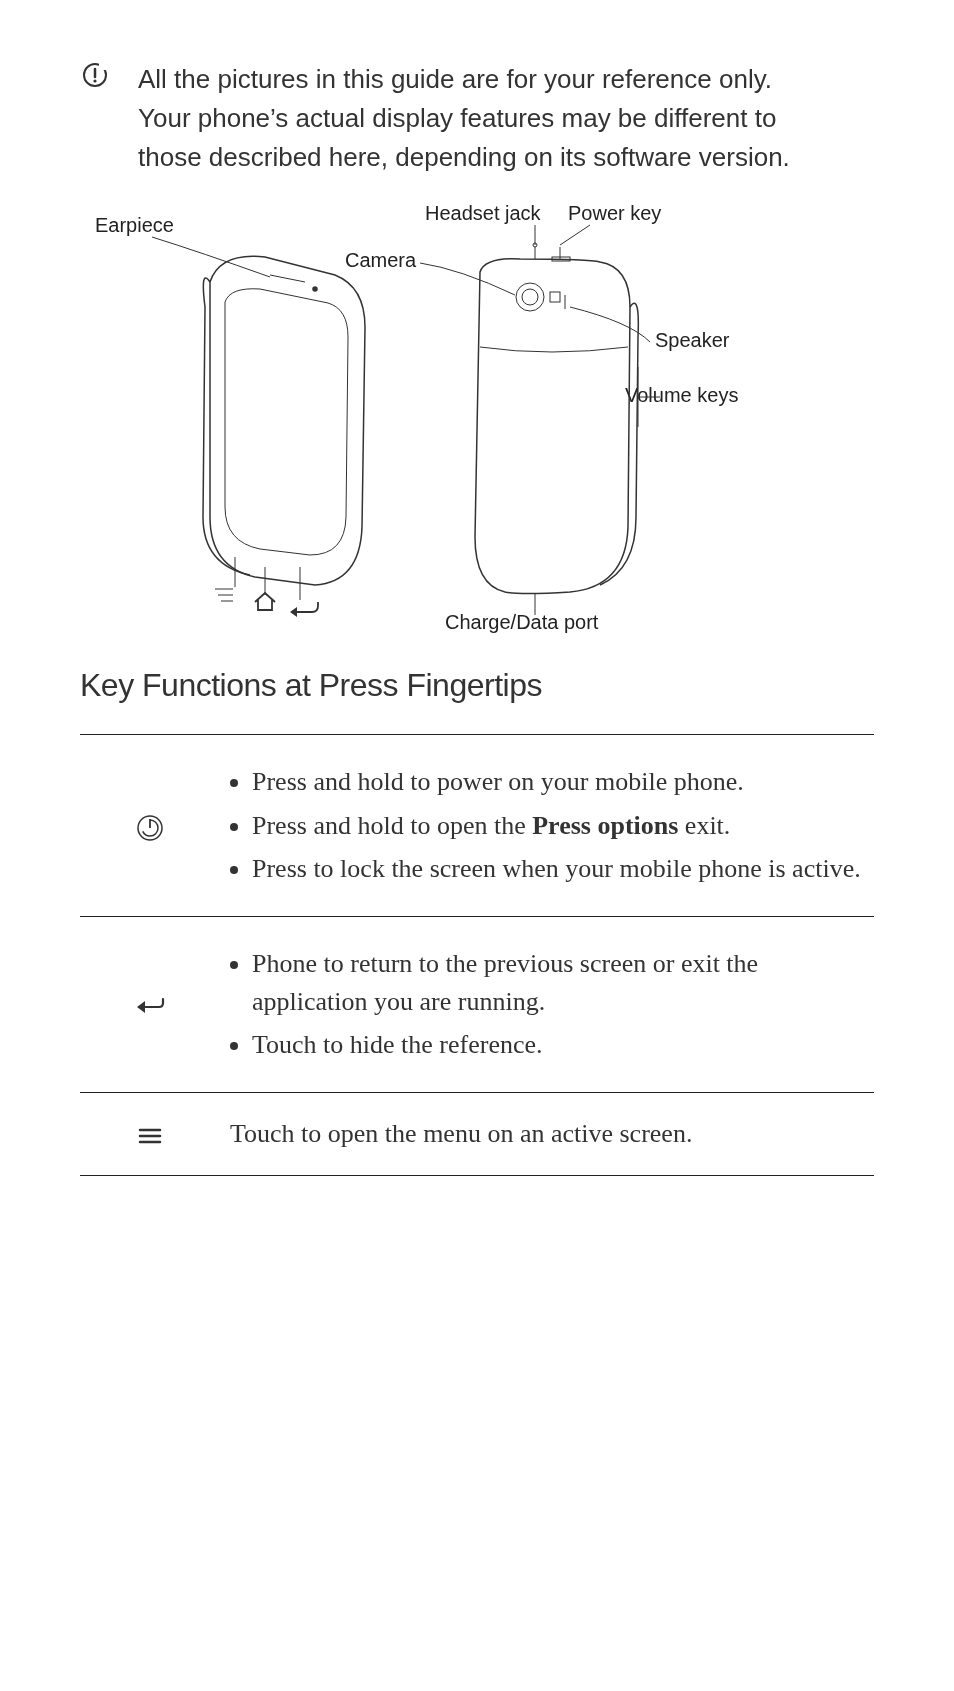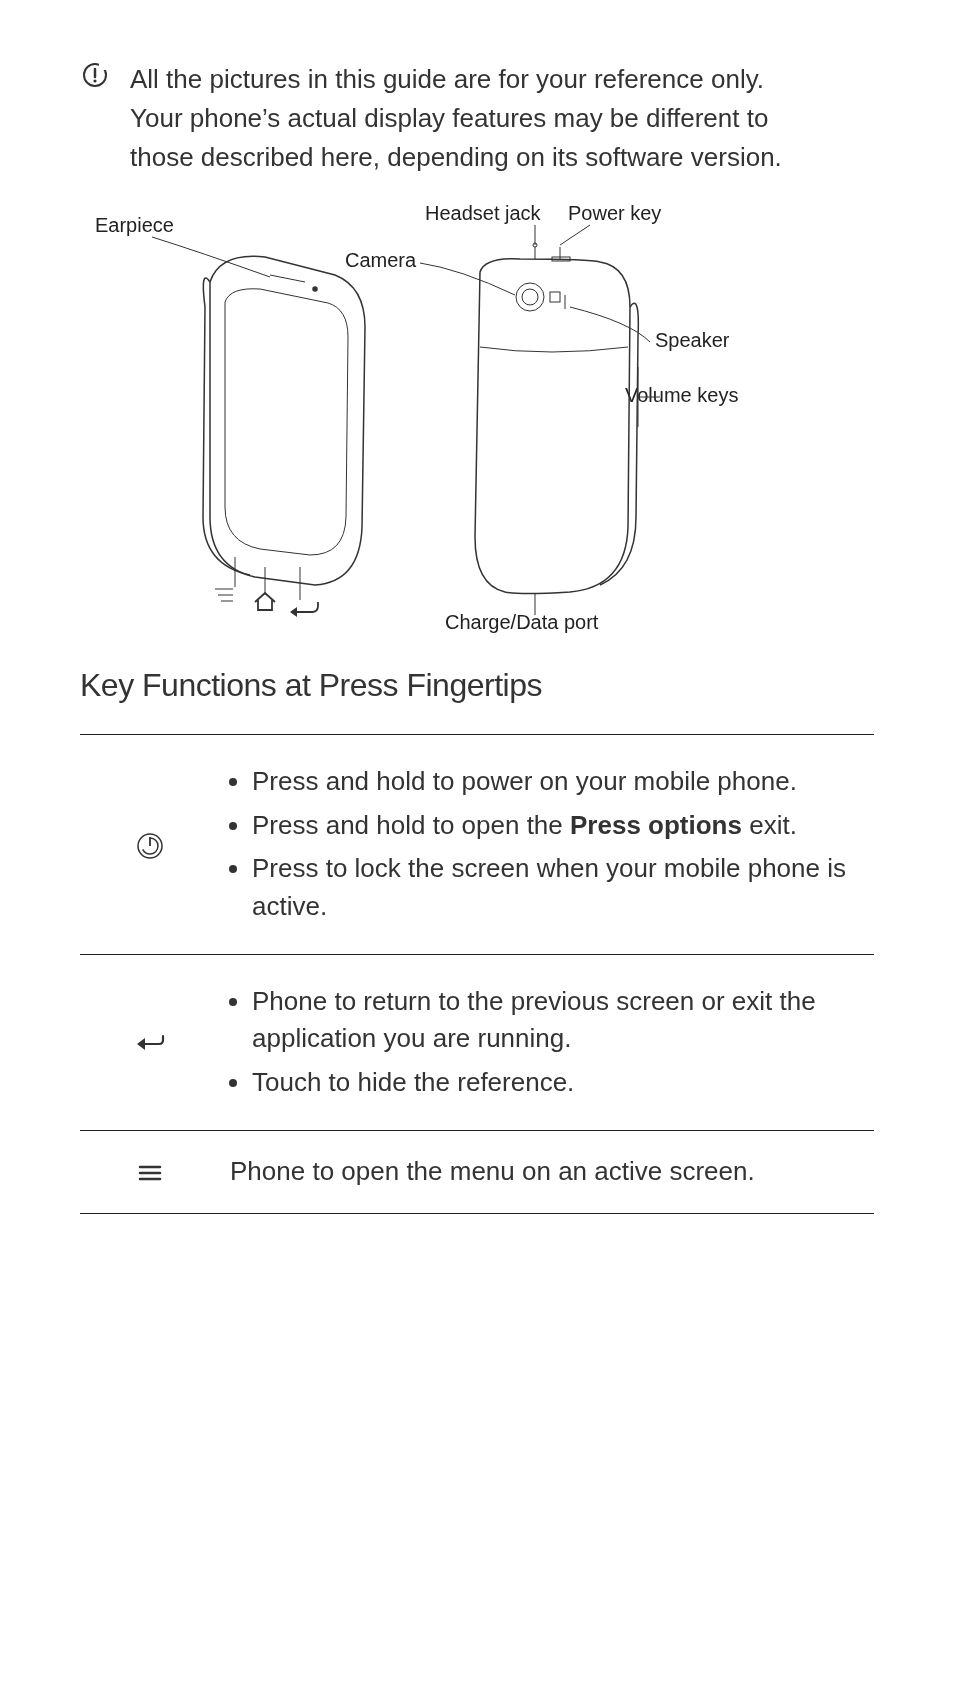--- a/index.html
+++ b/index.html
@@ -18,21 +18,21 @@
   h1.title {
     font-size: 48px;
     font-weight: 400;
     margin: 0 0 40px 0;
     letter-spacing: -1px;
     color: #333;
   }
   .note-row {
     display: flex;
     align-items: flex-start;
-    gap: 20px;
+    gap: 28px;
     margin-bottom: 14px;
     padding-right: 60px;
   }
   .note-icon {
     width: 30px;
     height: 30px;
     flex: 0 0 30px;
     display: inline-flex;
     align-items: center;
     justify-content: center;
@@ -62,20 +62,21 @@
     color: #333;
     margin: 30px 0 30px 0;
     letter-spacing: -0.5px;
   }
   table.keytab {
     width: 100%;
     border-collapse: collapse;
   }
   table.keytab tr {
     border-top: 1.5px solid #222;
+    font-family: Liberation Serif, serif;
   }
   table.keytab tr:last-child {
     border-bottom: 1.5px solid #222;
   }
   table.keytab td {
     padding: 22px 10px;
     vertical-align: middle;
     font-size: 26px;
     line-height: 1.45;
     color: #333;
@@ -271,19 +272,19 @@
       <td class="icon-cell">
         <span>
           <svg class="row-icon" width="26" height="22" viewBox="0 0 26 22">
             <line x1="3" y1="5" x2="23" y2="5" stroke="#333" stroke-width="2.5" stroke-linecap="round"></line>
             <line x1="3" y1="11" x2="23" y2="11" stroke="#333" stroke-width="2.5" stroke-linecap="round"></line>
             <line x1="3" y1="17" x2="23" y2="17" stroke="#333" stroke-width="2.5" stroke-linecap="round"></line>
           </svg>
         </span>
       </td>
       <td>
-        <span>Phone to open the menu on an active screen.</span>
+        <span>Touch to open the menu on an active screen.</span>
       </td>
     </tr>
   </tbody>
     </table>
 
 </div>
 
 </body></html>

